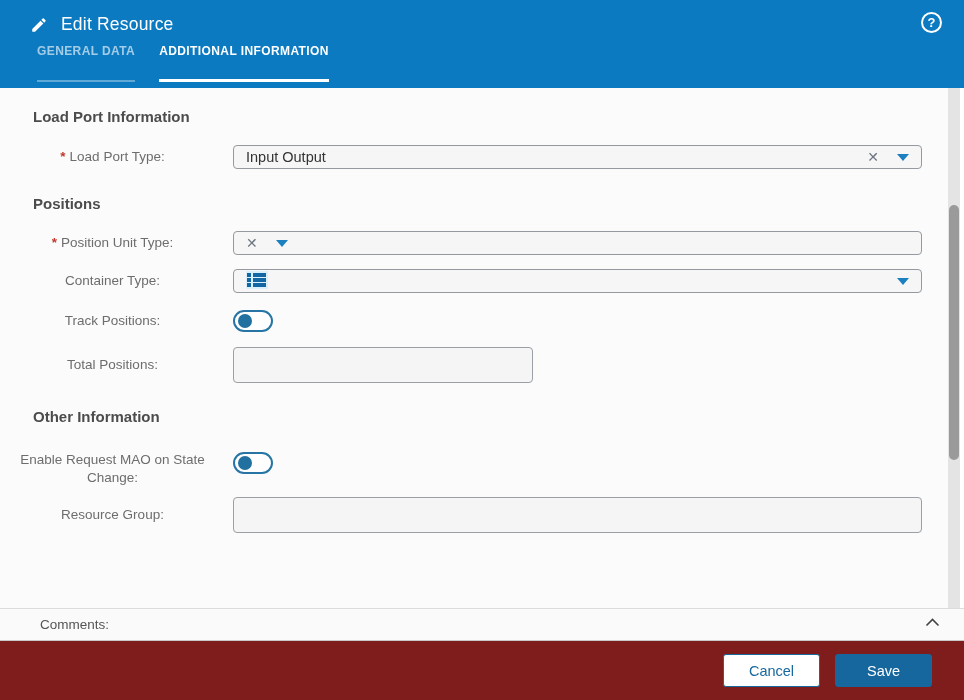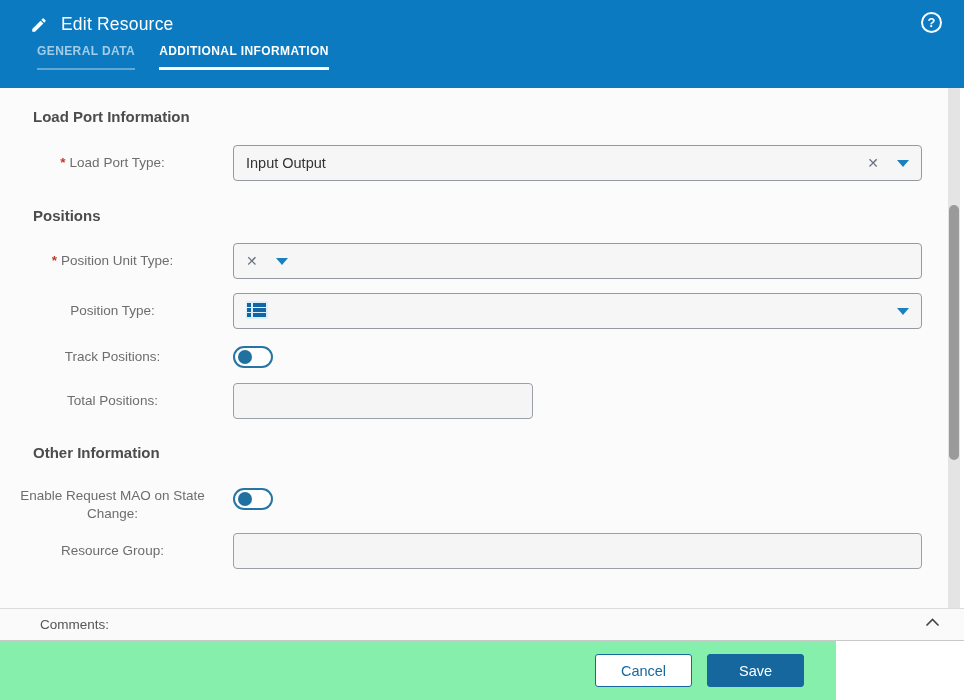--- a/index.html
+++ b/index.html
@@ -18,21 +18,21 @@
   .pencil-icon { width:18px; height:18px; display:inline-flex; }
   .header-title { font-size:17.5px; font-weight:400; letter-spacing:.2px; }
   .help-btn {
     position:absolute; top:12px; right:22px; width:21px; height:21px;
     border:2px solid #fff; border-radius:50%; display:flex; align-items:center; justify-content:center;
     font-size:13px; font-weight:700; color:#fff; cursor:pointer;
   }
   .tabs { display:flex; gap:24px; padding-left:37px; margin-top:9px; }
   .tab {
     font-size:12px; font-weight:600; letter-spacing:.4px;
-    padding-bottom:9px; cursor:pointer;
+    padding-bottom:21px; cursor:pointer;
   }
   .tab.inactive { color:rgba(255,255,255,.62); border-bottom:2px solid rgba(255,255,255,.35); }
   .tab.active { color:#ffffff; border-bottom:3px solid #ffffff; }
 
   
   .content {
     position:absolute; top:88px; left:0; width:948px; height:520px;
     background:#fbfbfb; overflow:hidden; padding-top:20px;
   }
   .section-title {
@@ -41,21 +41,21 @@
   .row { display:flex; align-items:center; }
   .row.top-align { align-items:flex-start; }
   .label-cell {
     width:225px; text-align:center; font-size:13.5px; color:#6d6d6d;
     padding-right:0; line-height:18px; flex:none;
   }
   .req { color:#c0392b; font-weight:700; margin-right:4px; }
   .control-cell { margin-left:8px; flex:none; }
 
   .dropdown {
-    width:689px; height:36px; background:#f6f6f6;
+    width:689px; height:24px; background:#f6f6f6;
     border:1px solid #949aa0; border-radius:4px;
     display:flex; align-items:center; padding:0 12px; cursor:pointer;
   }
   .dd-value { font-size:14.5px; color:#333; flex:1; }
   .dd-actions { display:flex; align-items:center; gap:18px; }
   .dd-clear { font-size:14px; color:#6d7680; cursor:pointer; }
   .dd-caret {
     width:0; height:0; border-left:6px solid transparent; border-right:6px solid transparent;
     border-top:7px solid #1b7fc0; cursor:pointer;
   }
@@ -97,22 +97,22 @@
   .comments-bar {
     position:absolute; top:608px; left:0; width:964px; height:33px;
     background:#fafafa; border-top:1px solid #dcdcdc; border-bottom:1px solid #c9c9c9;
     display:flex; align-items:center; z-index:5;
   }
   .comments-label { margin-left:40px; font-size:13.5px; color:#555; }
   .comments-chevron { position:absolute; right:24px; top:9px; cursor:pointer; display:inline-flex; }
 
   
   .footer {
-    position:absolute; top:641px; left:0; width:836px; height:59px;
-    background:#86efac; display:flex; justify-content:flex-end; align-items:flex-start;
+    position:absolute; top:641px; left:0; width:964px; height:59px;
+    background:#7f1d1d; display:flex; justify-content:flex-end; align-items:flex-start;
     padding:13px 32px 0 0; gap:15px; z-index:4;
   }
   .btn {
     width:97px; height:33px; border-radius:3px; font-size:14.5px; cursor:pointer;
     font-family:"Liberation Sans","DejaVu Sans",sans-serif;
     display:flex; align-items:center; justify-content:center;
   }
   .btn-cancel { background:#ffffff; border:1px solid #17689e; color:#17689e; }
   .btn-save { background:#15679d; border:1px solid #15679d; color:#ffffff; font-weight:400; }
 </style>
@@ -165,21 +165,21 @@
         <span class="dd-actions">
           <span class="dd-clear">✕</span>
           <span class="dd-caret"></span>
         </span>
       </div>
     </div>
   </div>
 
   <div class="row mt14">
     <div class="label-cell">
-      <span>Position Type:</span>
+      <span>Container Type:</span>
     </div>
     <div class="control-cell">
       <div class="dropdown">
         <span class="dd-value">
           <span class="list-icon">
             <svg width="20" height="16" viewBox="0 0 20 16">
               <rect x="0" y="1" width="4" height="4" fill="#1266a3"></rect>
                 <rect x="6" y="1" width="13" height="4" fill="#1266a3"></rect>
               <rect x="0" y="6" width="4" height="4" fill="#1266a3"></rect>
                 <rect x="6" y="6" width="13" height="4" fill="#1266a3"></rect>

